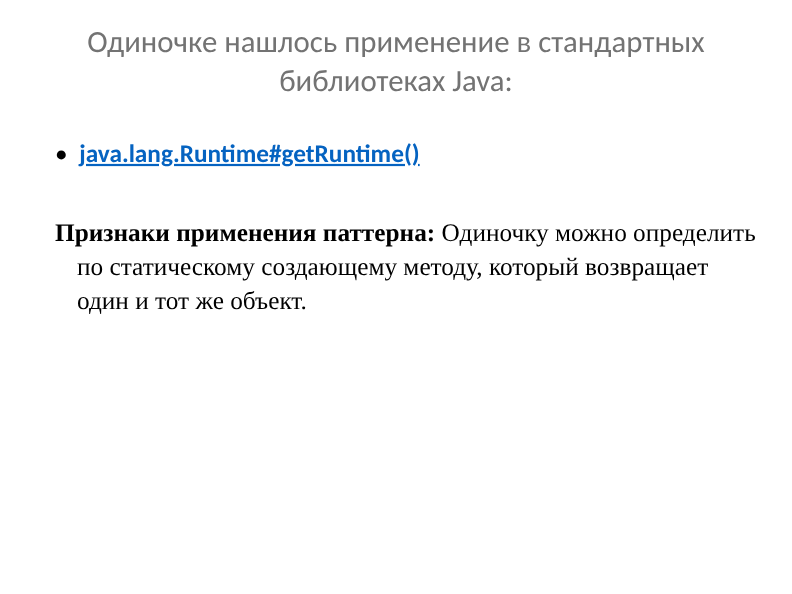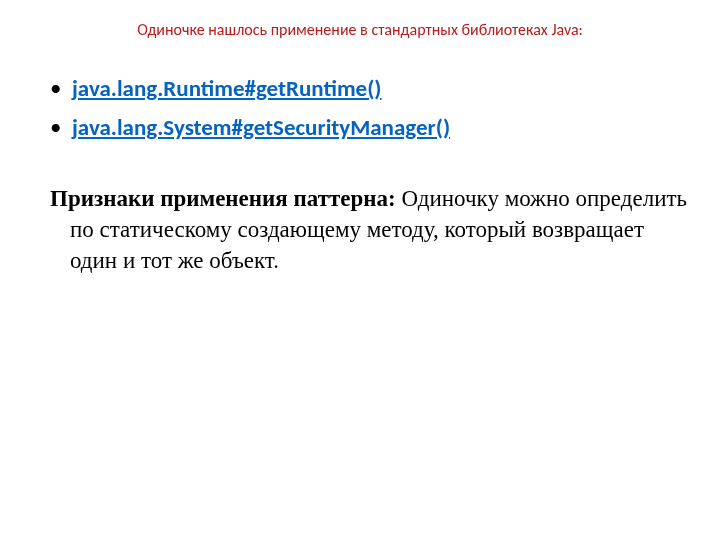--- a/index.html
+++ b/index.html
@@ -10,22 +10,22 @@
     body {
       width: 720px;
       height: 540px;
       background: #ffffff;
       font-family: Calibri, Arial, sans-serif;
       padding: 20px 30px 30px 30px;
       color: #000000;
     }
     .title {
       text-align: center;
-      font-size: 16px;
-      color: #b91c1c;
+      font-size: 28px;
+      color: #737373;
       font-weight: 400;
       line-height: 1.3;
       margin-bottom: 32px;
       padding: 0 10px;
     }
     .bullet-list {
       list-style: none;
       margin-bottom: 40px;
       padding-left: 20px;
     }
@@ -63,20 +63,17 @@
   </style>
 </head>
 <body>
 
 <div class="title">Одиночке нашлось применение в стандартных библиотеках Java:</div>
 
 <ul class="bullet-list">
   <li>
     <a class="link" href="#">java.lang.Runtime#getRuntime()</a>
   </li>
-  <li>
-    <a class="link" href="#">java.lang.System#getSecurityManager()</a>
-  </li>
 </ul>
 
 <p class="paragraph">
   <span class="label">Признаки применения паттерна: </span><span>Одиночку можно определить по статическому создающему методу, который возвращает один и тот же объект.</span>
 </p>
 
 </body></html>

